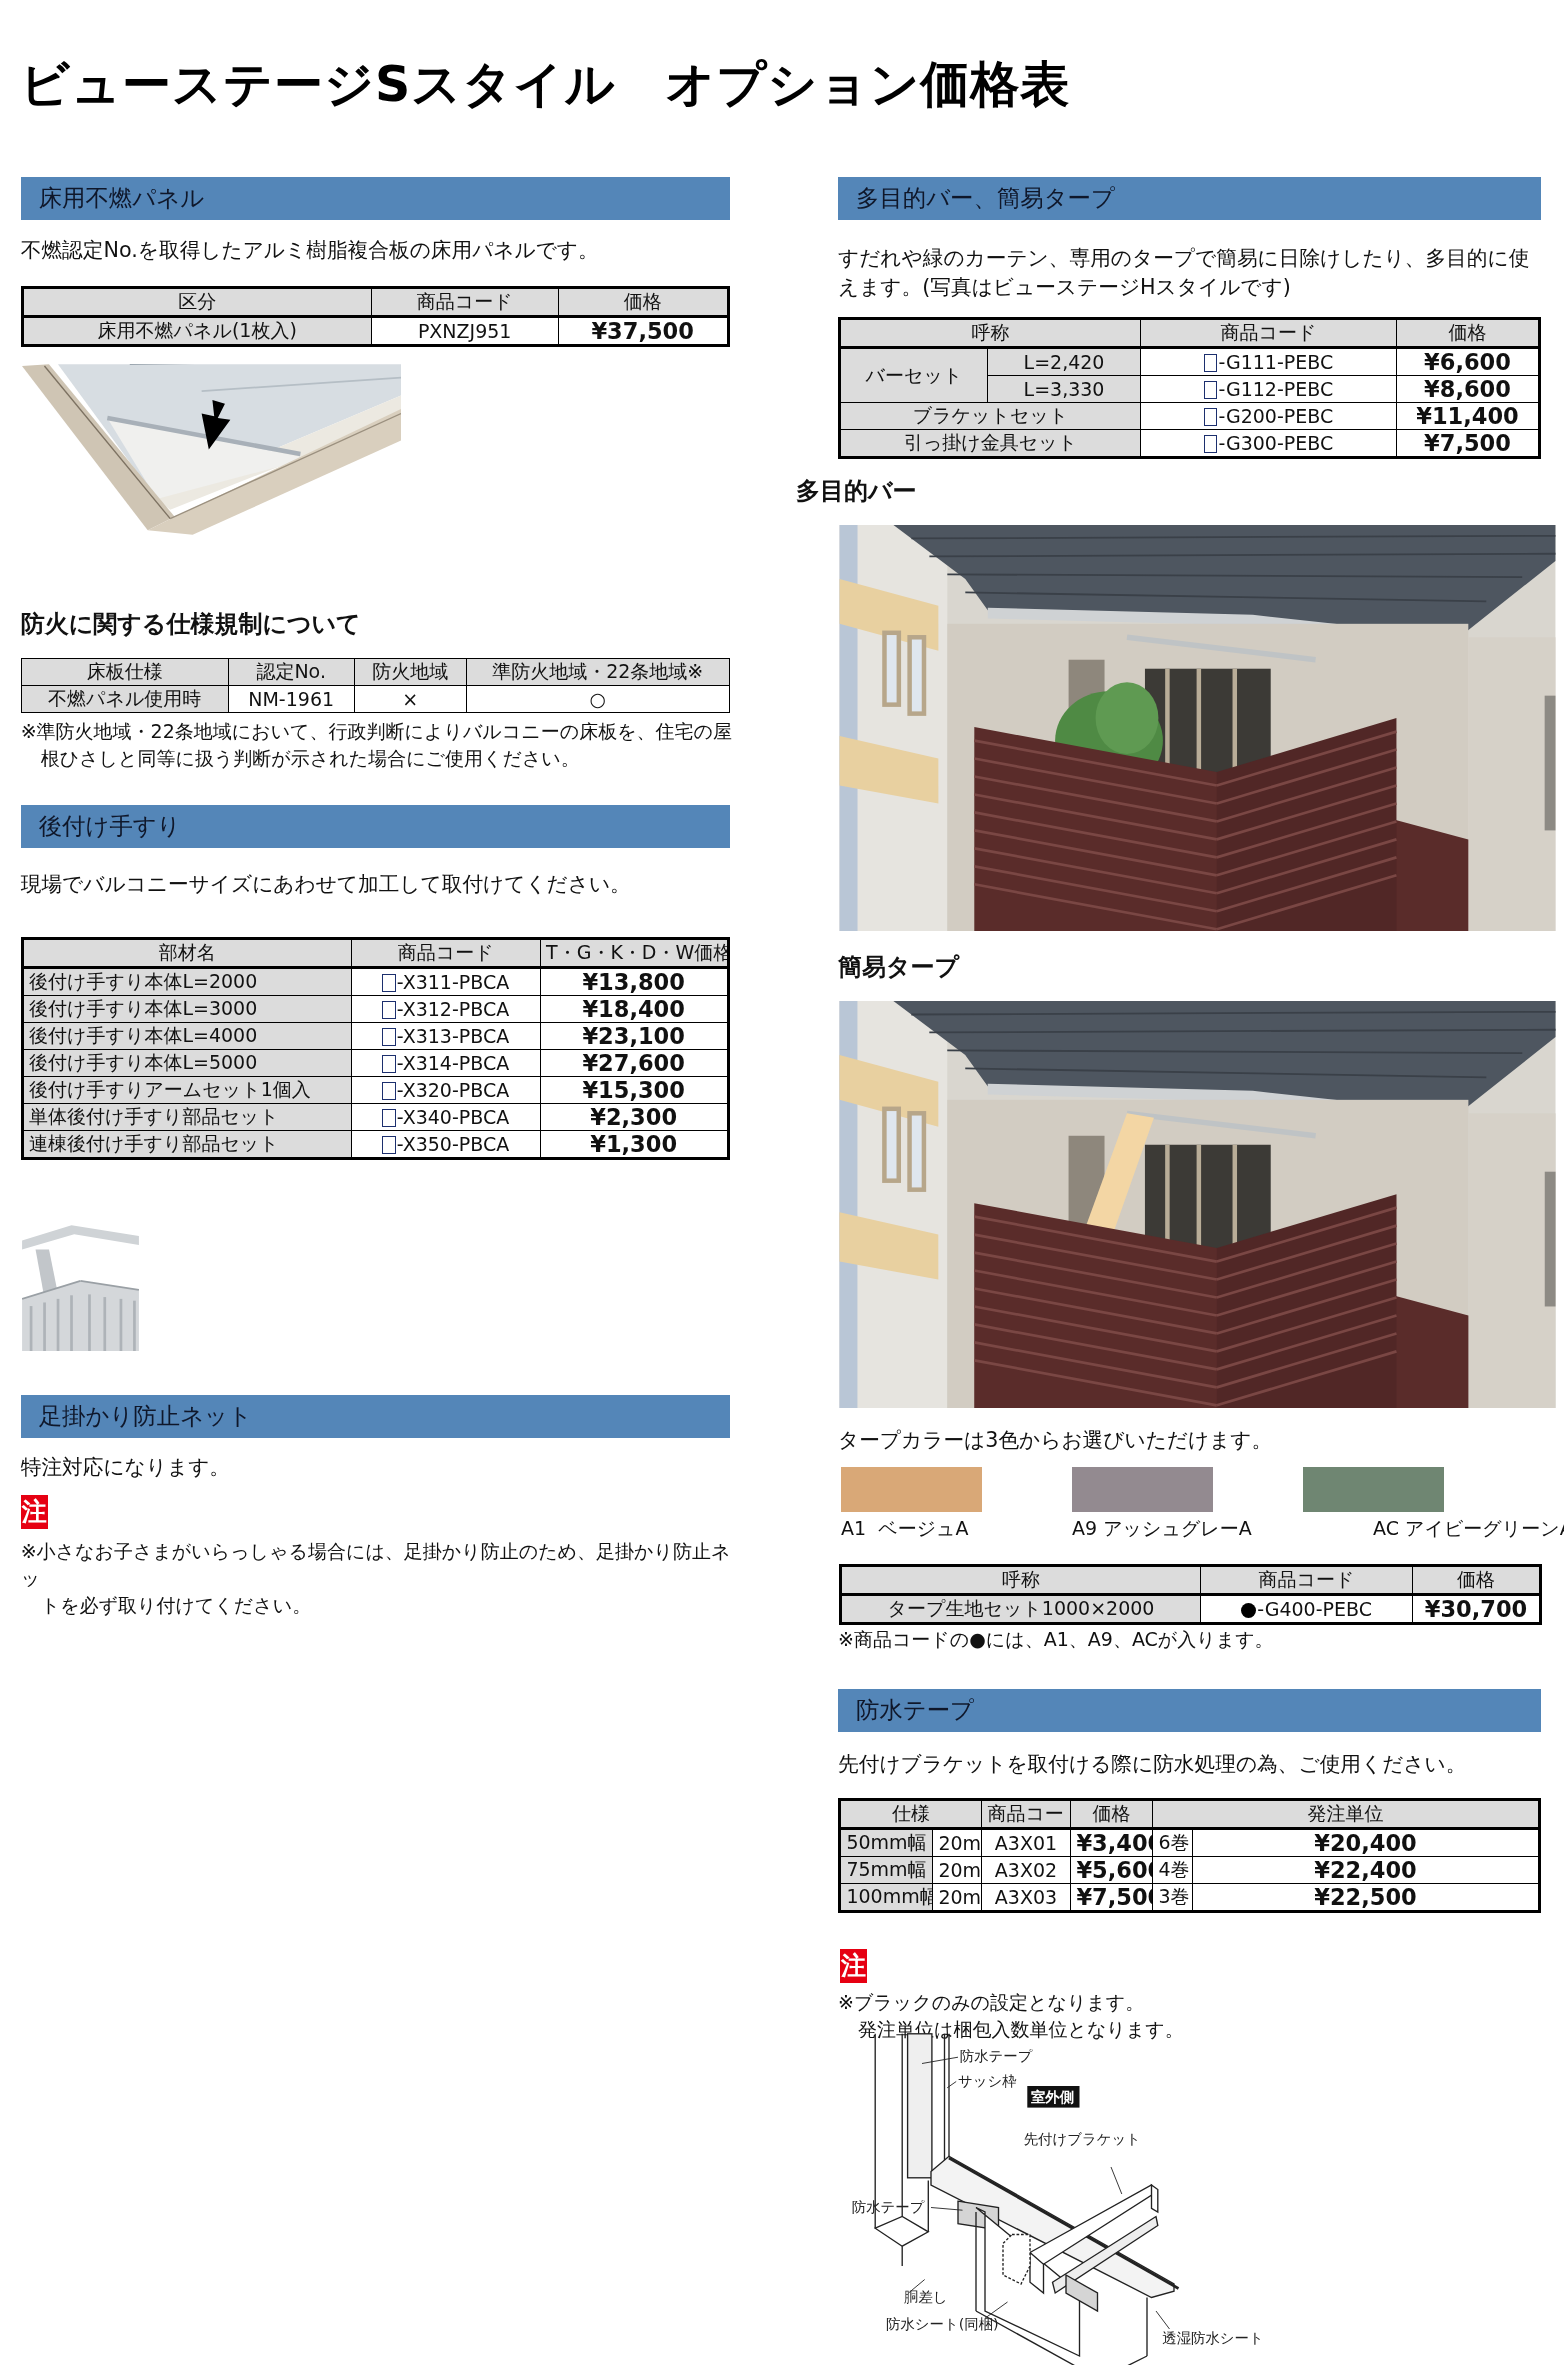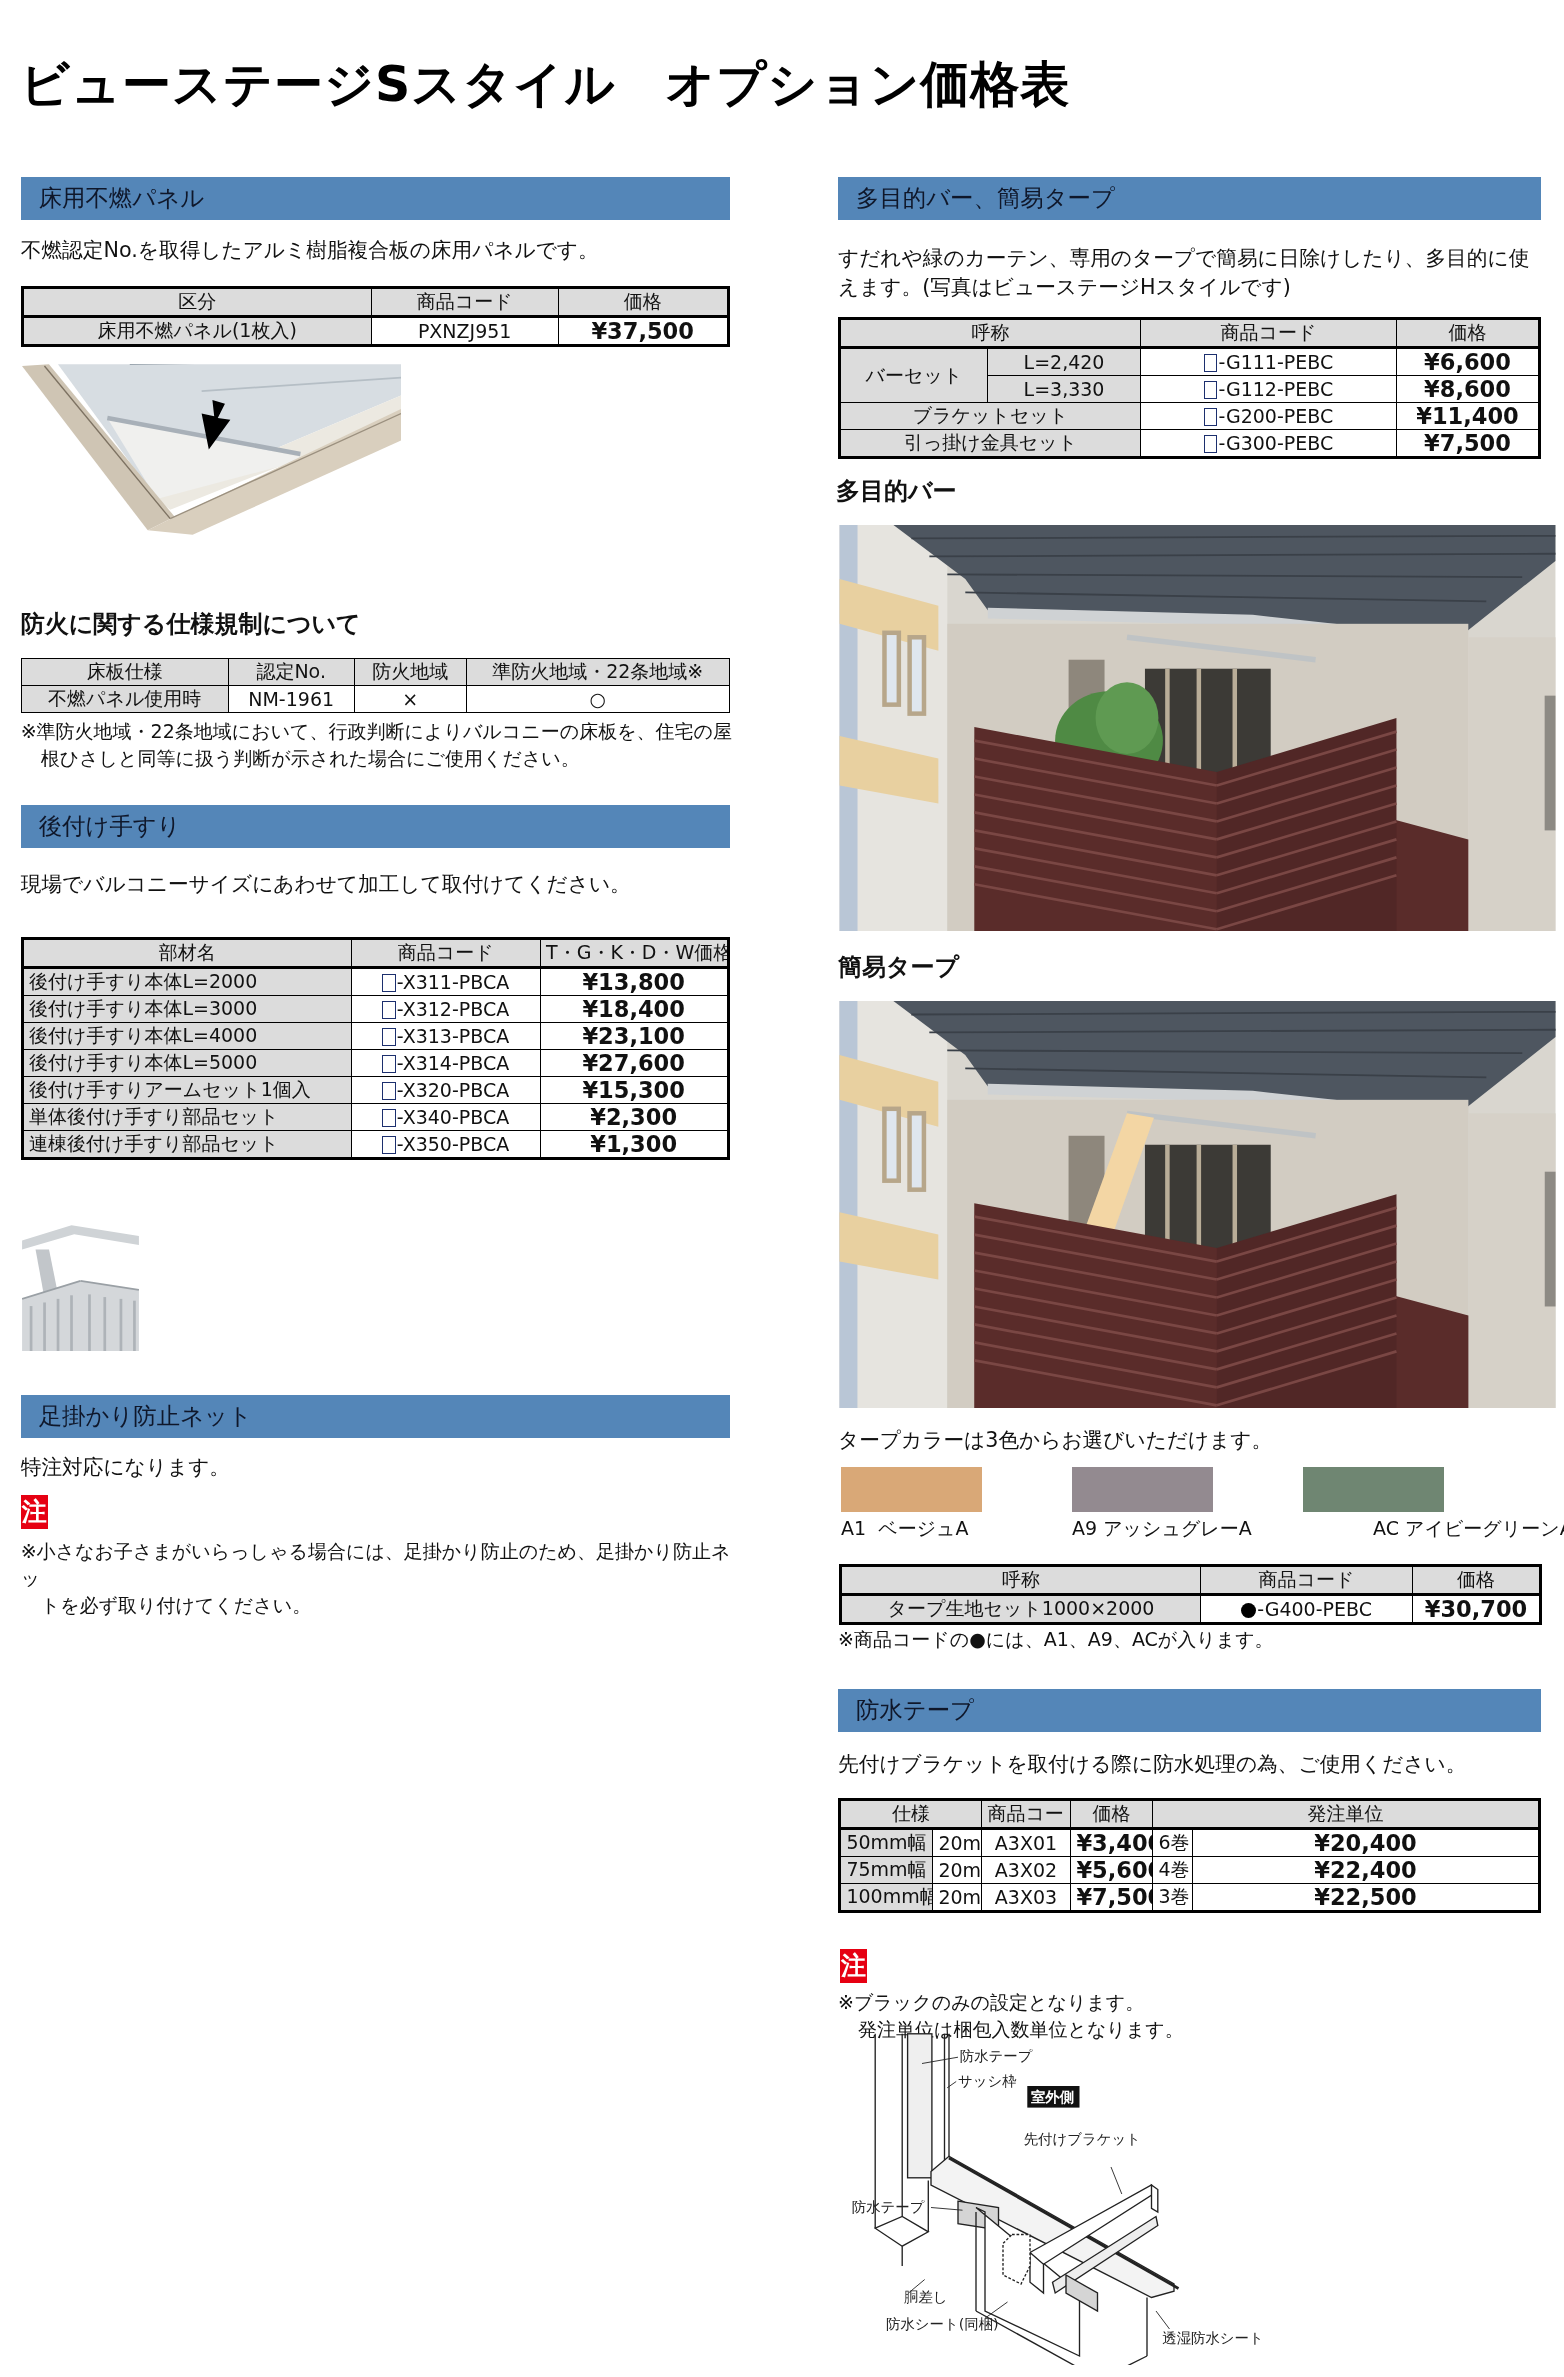--- a/index.html
+++ b/index.html
@@ -228,21 +228,21 @@
       <td class="price">¥11,400</td>
     </tr>
     <tr style="height:26px">
       <td class="g" colspan="2">引っ掛け金具セット</td>
       <td><span class="box"></span><span>-G300-PEBC</span></td>
       <td class="price">¥7,500</td>
     </tr>
   </tbody>
 </table>
 
-<div class="subhead" style="left:836px; top:475px;">多目的バー</div>
+<div class="subhead" style="left:796px; top:475px;">多目的バー</div>
 
 <div class="photo" style="left:839px; top:525px; width:717px; height:406px;">
   <svg width="717" height="406" viewBox="0 0 797 452">
     <rect width="797" height="452" fill="#d9d6cf"></rect>
     <rect x="0" y="0" width="120" height="452" fill="#e6e4df"></rect>
     <rect x="0" y="0" width="20" height="452" fill="#b9c6d6"></rect>
     <polygon points="40,0 797,0 797,40 690,125 460,105 165,95 140,60 60,0" fill="#4e5660"></polygon>
     <g stroke="#3a4048" stroke-width="2">
       <line x1="80" y1="15" x2="797" y2="12"></line>
         <line x1="100" y1="35" x2="797" y2="32"></line>

